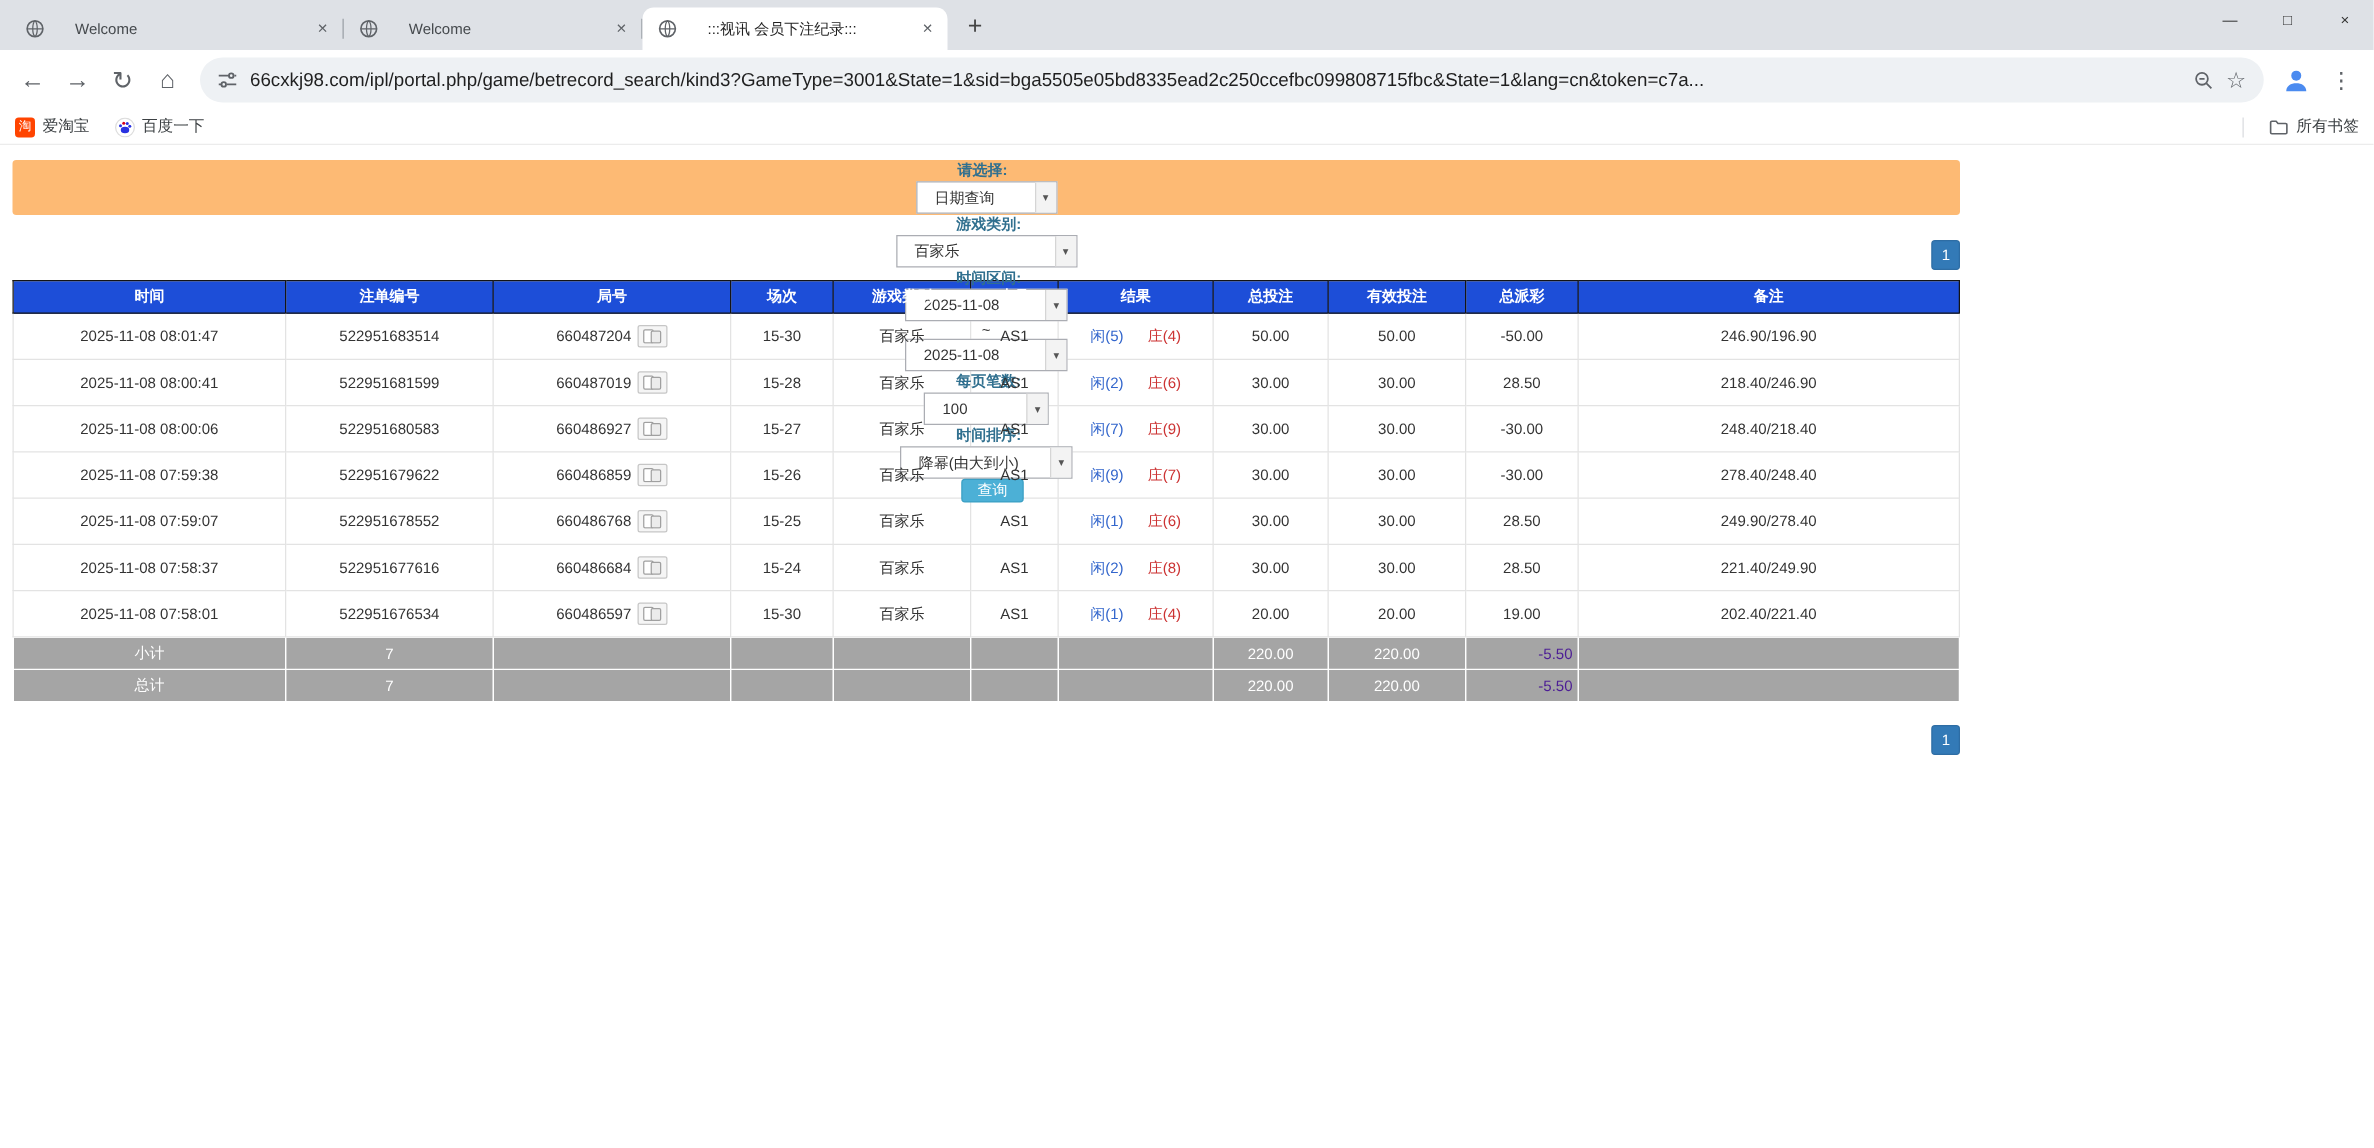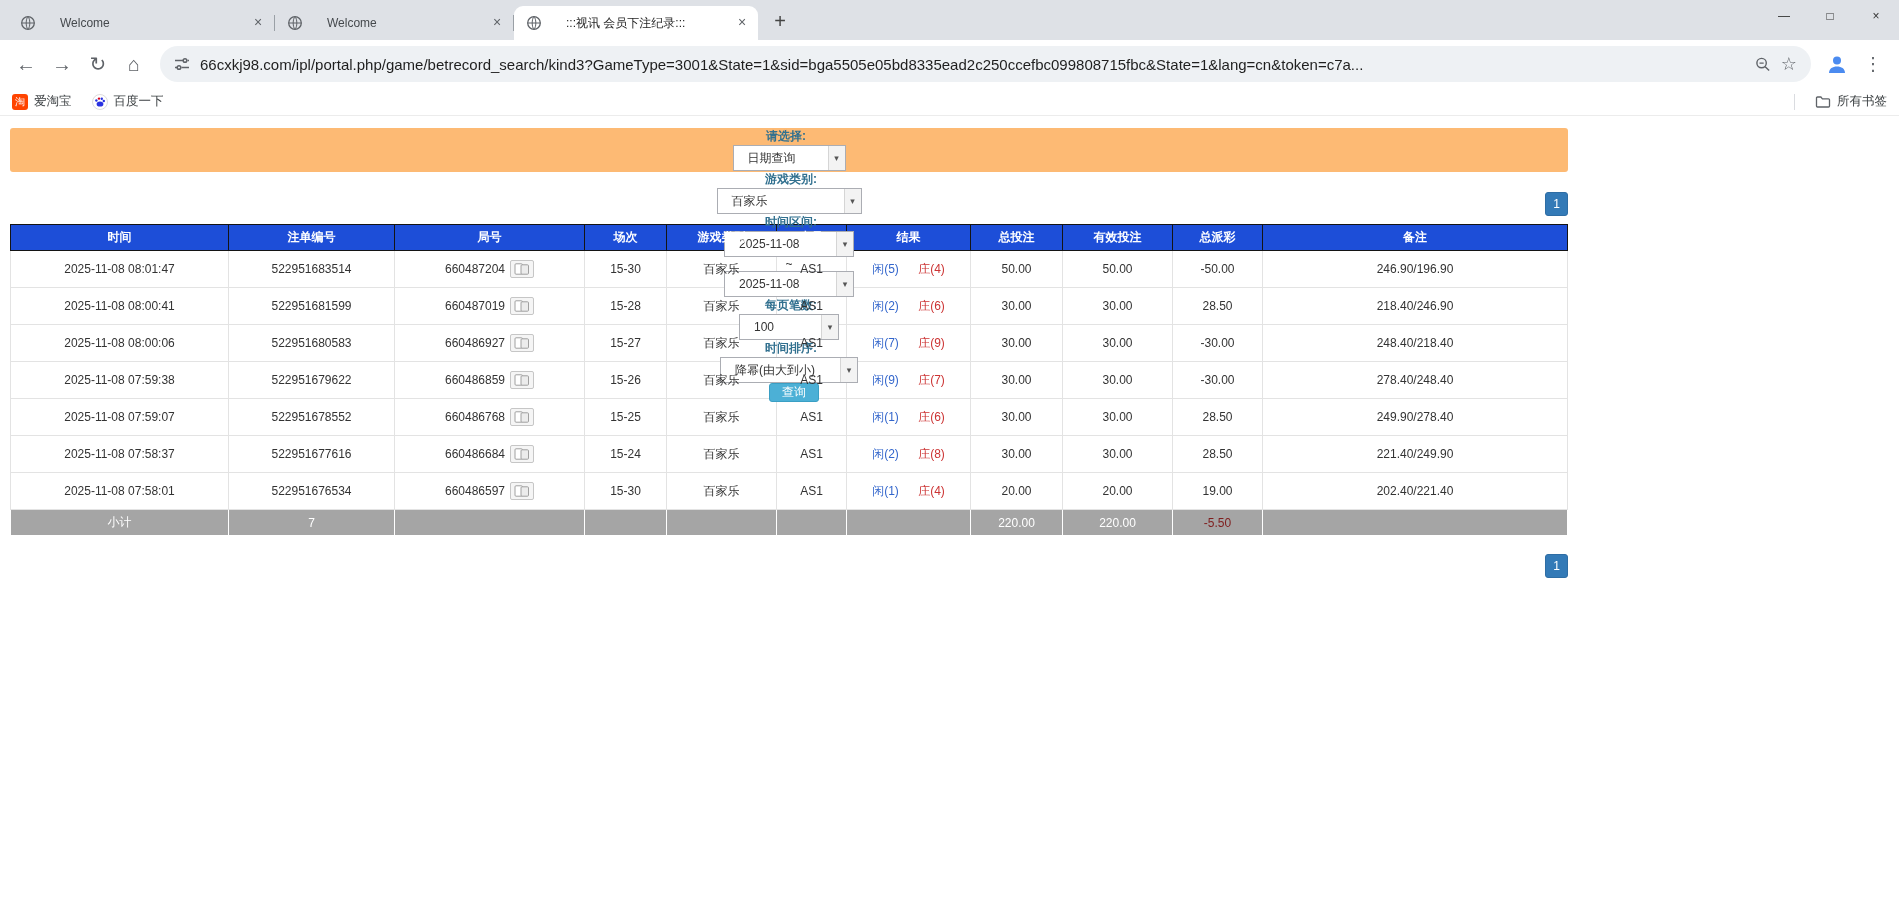--- a/index.html
+++ b/index.html
@@ -79,21 +79,21 @@
 
   table.bets { margin-top: 9px; width: 100%; border-collapse: collapse; font-size: 12px;
                table-layout: fixed; }
   .bets th { background: #1d4ed8; color: #fff; font-weight: bold; height: 26px; padding: 0 4px;
              border: 1px solid #141414; font-size: 12px; }
   .bets td { background: #fff; border: 1px solid #e3e3e3; height: 37px; text-align: center;
              color: #333; padding: 0 4px; overflow: hidden; }
   .bets .sumrow td { background: #a5a5a5; color: #fff; border: 1px solid #fff; height: 26px; }
   .blue { color: #337ab7; }
   .neg { color: #e60000; }
-  .sumrow td.neg { color: #7f1d1d; }
+  .sumrow td.neg { color: #4c1d95; text-align: right; }
   .res-p { color: #3366cc; }
   .res-b { color: #cc3333; margin-left: 16px; }
   .round-cell { display: inline-flex; align-items: center; gap: 5px; justify-content: center; }
   .cards-btn { display: inline-flex; align-items: center; justify-content: center; width: 24px;
                height: 18px; background: #f5f5f5; border: 1px solid #c6c6c6; border-radius: 2px; }
 </style>
 </head>
 <body>
 
 <div class="tabstrip">
@@ -464,19 +464,32 @@
         <td></td>
           <td></td>
           <td></td>
         <td></td>
           <td></td>
         <td>220.00</td>
         <td>220.00</td>
         <td class="neg">-5.50</td>
         <td></td>
       </tr>
+      <tr class="sumrow">
+        <td>总计</td>
+        <td>7</td>
+        <td></td>
+          <td></td>
+          <td></td>
+        <td></td>
+          <td></td>
+        <td>220.00</td>
+        <td>220.00</td>
+        <td class="neg">-5.50</td>
+        <td></td>
+      </tr>
     </tbody>
   </table>
 
   <div class="pagerow-bottom">
     <span class="pagebtn">1</span>
   </div>
 </div>
 
 </body></html>

